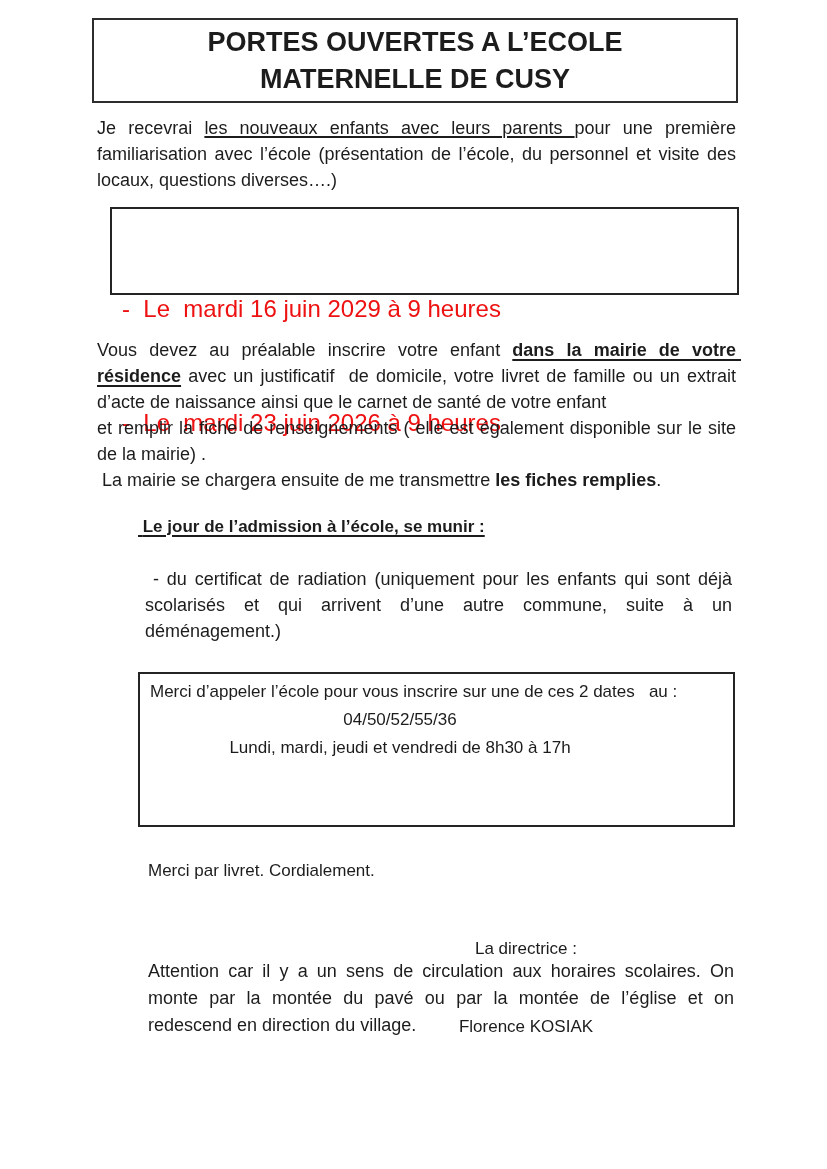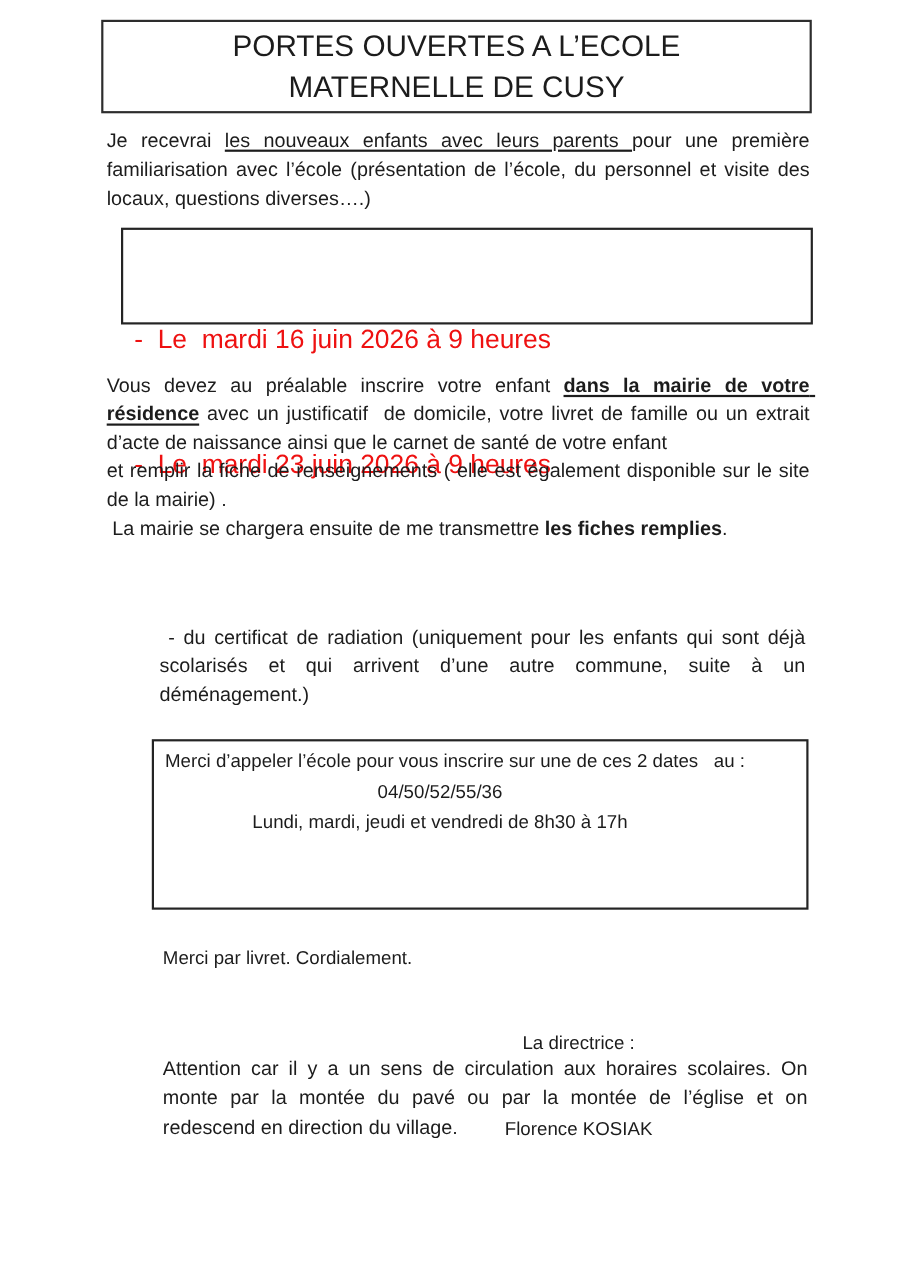--- a/index.html
+++ b/index.html
@@ -20,21 +20,21 @@
 
   
   .title-box {
     left: 92px;
     top: 18px;
     width: 646px;
     height: 85px;
     box-sizing: border-box;
     border: 2px solid #2d2d2d;
     text-align: center;
-    font-weight: normal;
+    font-weight: bold;
     font-size: 27px;
     line-height: 37px;
     padding-top: 4px;
   }
 
   
   .body-text {
     margin: 0;
     font-size: 18px;
     line-height: 26px;
@@ -145,26 +145,27 @@
 <div class="page">
 
   <div class="abs title-box">
     <div>PORTES OUVERTES A L’ECOLE</div>
     <div>MATERNELLE DE CUSY</div>
   </div>
 
   <p class="abs body-text intro"><span>Je recevrai </span><span class="u">les nouveaux enfants avec leurs parents </span><span>pour une première familiarisation avec l’école (présentation de l’école, du personnel et visite des locaux, questions diverses….)</span></p>
 
   <div class="abs dates-box">
-    <div>-  Le  mardi 16 juin 2026 à 9 heures</div>
+    <div>-  Le  mardi 16 juin 2029 à 9 heures</div>
     <div>-  Le  mardi 23 juin 2026 à 9 heures</div>
   </div>
 
   <p class="abs body-text registration"><span>Vous devez au préalable inscrire votre enfant </span><span class="bu">dans la mairie de votre résidence</span><span> avec un justificatif  de domicile, votre livret de famille ou un extrait d’acte de naissance ainsi que le carnet de santé de votre enfant</span><br><span>et remplir la fiche de renseignements ( elle est également disponible sur le site de la mairie) .</span><br><span> La mairie se chargera ensuite de me transmettre </span><span class="b">les fiches remplies</span><span>.</span></p>
 
+  <div class="abs admission-heading"><span class="bu"> Le jour de l’admission à l’école, se munir :</span></div>
 
   <p class="abs body-text admission-item"> - du certificat de radiation (uniquement pour les enfants qui sont déjà scolarisés et qui arrivent d’une autre commune, suite à un déménagement.)</p>
 
   <div class="abs phone-box">
     <p class="phone-intro">Merci d’appeler l’école pour vous inscrire sur une de ces 2 dates   au :</p>
     <div class="phone-centered">04/50/52/55/36</div>
     <div class="phone-centered">Lundi, mardi, jeudi et vendredi de 8h30 à 17h</div>
   </div>
 
   <div class="abs thanks">Merci par livret. Cordialement.</div>

